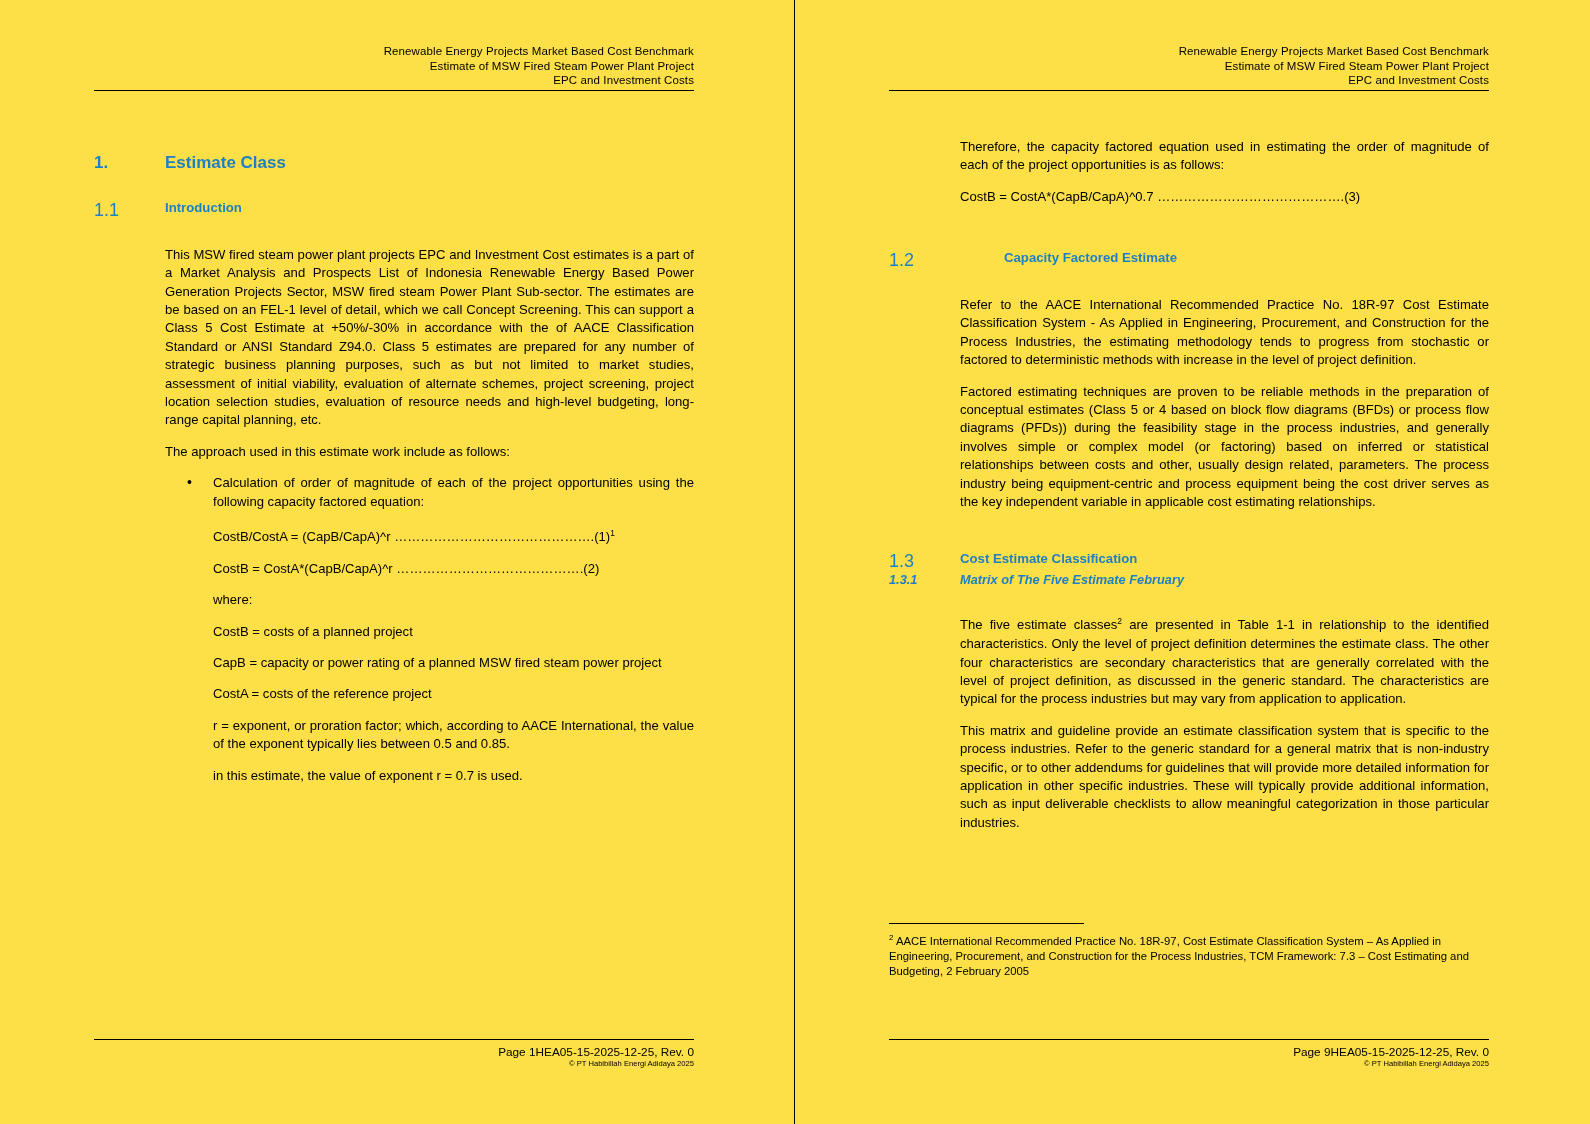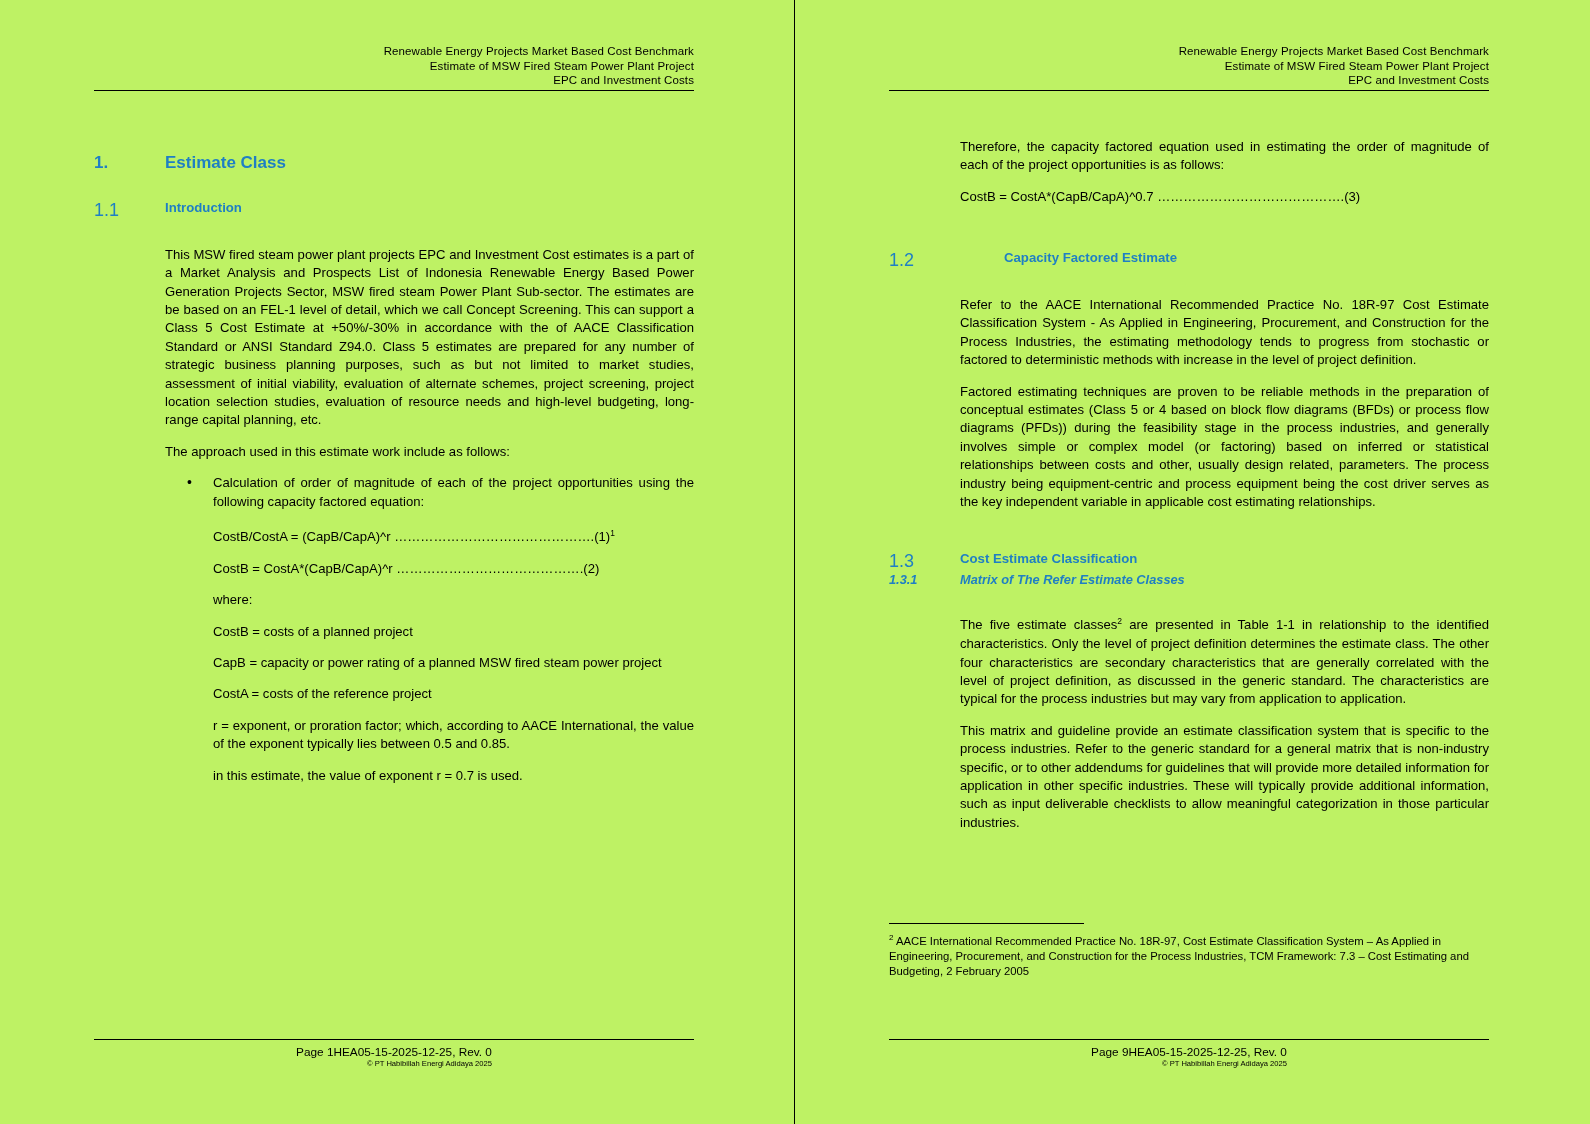--- a/index.html
+++ b/index.html
@@ -15,21 +15,21 @@
   .spread {
     display: flex;
     width: 1590px;
     height: 1124px;
     background: #ffffff;
   }
   .page {
     position: relative;
     width: 795px;
     height: 1124px;
-    background: #bef264;
+    background: #fde047;
     padding: 12px;
   }
   .page.left { border-right: 1px solid #000000; }
 
   .page-inner {
     position: absolute;
     left: 94px;
     top: 0;
     width: 600px;
     height: 1124px;
@@ -180,21 +180,21 @@
   .page-footer {
     position: absolute;
     left: 94px;
     width: 600px;
     bottom: 55px;
     border-top: 1.3px solid #000000;
     padding-top: 5px;
   }
   .footer-row {
     display: flex;
-    justify-content: center;
+    justify-content: flex-end;
     align-items: flex-start;
   }
   .footer-left {
     font-size: 11.8px;
     color: #000000;
   }
   .footer-right {
     text-align: right;
   }
   .footer-doc {
@@ -291,21 +291,21 @@
         <p class="body">Factored estimating techniques are proven to be reliable methods in the preparation of conceptual estimates (Class 5 or 4 based on block flow diagrams (BFDs) or process flow diagrams (PFDs)) during the feasibility stage in the process industries, and generally involves simple or complex model (or factoring) based on inferred or statistical relationships between costs and other, usually design related, parameters. The process industry being equipment-centric and process equipment being the cost driver serves as the key independent variable in applicable cost estimating relationships.</p>
       </div>
 
       <div class="h2-row" style="margin-top:40px;">
         <div class="h2-num">1.3</div>
         <div class="h2-text">Cost Estimate Classification</div>
       </div>
 
       <div class="h3-row">
         <div class="h3-num">1.3.1</div>
-        <div class="h3-text">Matrix of The Refer Estimate Classes</div>
+        <div class="h3-text">Matrix of The Five Estimate February</div>
       </div>
 
       <div class="body-block">
         <p class="body first"><span>The five estimate classes</span><sup class="fn">2</sup><span> are presented in Table 1-1 in relationship to the identified characteristics. Only the level of project definition determines the estimate class. The other four characteristics are secondary characteristics that are generally correlated with the level of project definition, as discussed in the generic standard. The characteristics are typical for the process industries but may vary from application to application.</span></p>
         <p class="body">This matrix and guideline provide an estimate classification system that is specific to the process industries. Refer to the generic standard for a general matrix that is non-industry specific, or to other addendums for guidelines that will provide more detailed information for application in other specific industries. These will typically provide additional information, such as input deliverable checklists to allow meaningful categorization in those particular industries.</p>
       </div>
 
     </div>
 
     <div class="footnote-area" style="top:923px;">

